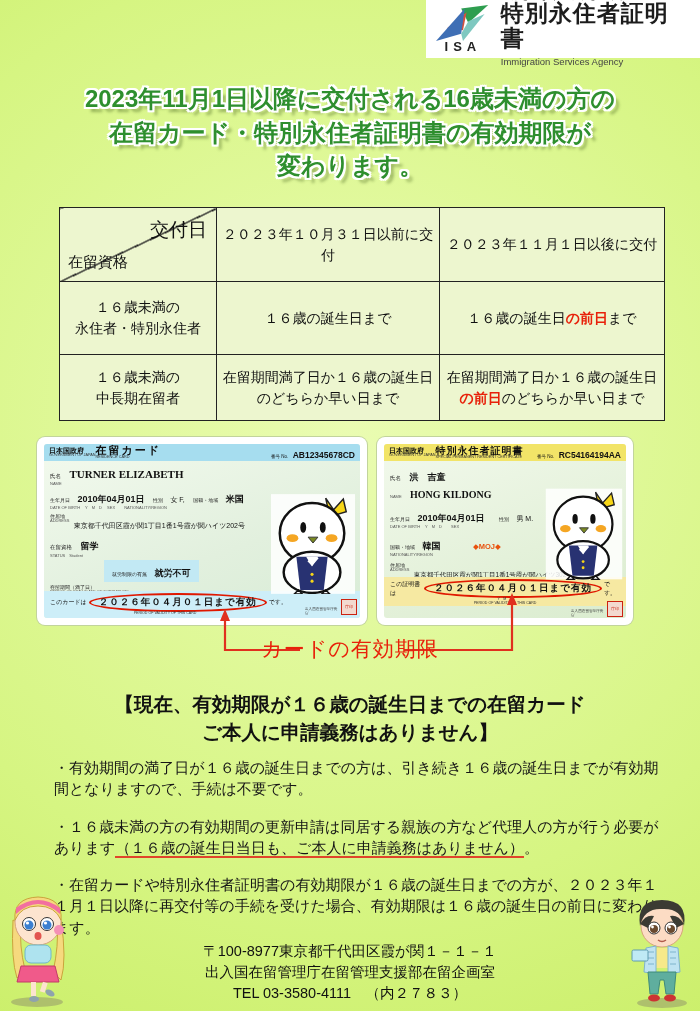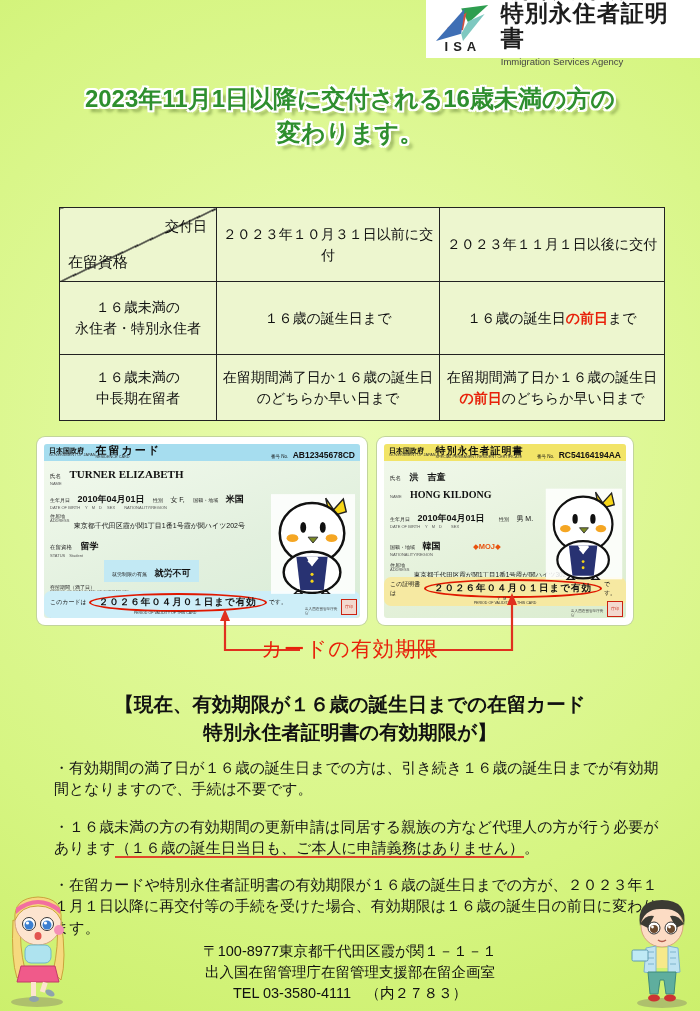--- a/index.html
+++ b/index.html
@@ -26,21 +26,21 @@
   .rule-table{position:absolute;top:207px;left:59px;border-collapse:collapse;}
   .rule-table td{border:1.6px solid #222;background:#edf6cf;text-align:center;
     vertical-align:middle;font-size:14px;padding:2px 4px;line-height:1.5;}
   .rule-table .c1{width:148px;}
   .rule-table .c2{width:214px;}
   .rule-table .c3{width:216px;}
   .r1{height:74px;}.r2{height:73px;}.r3{height:66px;}
   .diag{position:relative;background-image:linear-gradient(to bottom right,
     transparent 49.5%, #222 49.5%, #222 50.6%, transparent 50.6%) !important;
     background-color:#edf6cf;}
-  .diag .tr{position:absolute;top:8px;right:9px;font-size:14px;}
+  .diag .tr{position:absolute;top:8px;right:9px;font-size:19px;}
   .diag .bl{position:absolute;bottom:8px;left:8px;font-size:15px;}
   .red{color:#e8210a;font-weight:bold;}
   
   .figure{position:absolute;top:437px;left:0;width:700px;height:250px;}
   .card-frame{position:absolute;top:0;background:#fff;border-radius:8px;padding:7px;
     box-sizing:border-box;box-shadow:0 0 0 1px #c2d49c;}
   .card-frame.left{left:37px;width:330px;height:188px;}
   .card-frame.right{left:377px;width:256px;height:188px;}
   .card{position:relative;width:100%;height:100%;overflow:hidden;border-radius:3px;
     background:linear-gradient(160deg,#f3faee 0%,#e2f0de 60%,#d8ecd6 100%);}
@@ -60,21 +60,21 @@
   .cardno .val{font-size:8.5px;font-weight:bold;}
   .row{padding:0 6px;line-height:1.15;}
   .lab{font-size:5.5px;color:#222;margin-right:4px;}
   .lab2{font-size:5px;color:#222;margin-right:3px;}
   .en-t{font-size:4px;color:#555;}
   .big{font-size:11px;font-weight:bold;font-family:"Liberation Serif","DejaVu Serif",serif;}
   .med{font-size:9px;font-weight:bold;}
   .sm{font-size:7px;}
   .work-band{display:inline-block;background:#c2e9f4;padding:2px 8px;margin-left:60px;margin-top:2px;}
   .moj{color:#e8530f;font-weight:bold;font-size:7.5px;margin-left:4px;}
-  .valid-strip{position:absolute;left:0;right:0;padding:2px 6px 1px 6px;box-sizing:border-box;border-radius:7px;}
+  .valid-strip{position:absolute;left:0;right:0;padding:2px 6px 1px 6px;box-sizing:border-box;}
   .valid-strip.blue{bottom:0;background:#cdeef8;height:27px;}
   .valid-strip.yellow{bottom:12px;background:#f6e9a2;height:29px;}
   .valid-line{display:flex;align-items:center;}
   .v-pre,.v-post{font-size:6px;}
   .oval{display:inline-block;border:2.5px solid #e01800;border-radius:50%;
     padding:1px 8px;margin:0 2px;font-size:9.5px;font-weight:bold;letter-spacing:1px;white-space:nowrap;}
   .valid-en{font-size:3.6px;color:#333;text-align:center;margin-left:30px;width:170px;line-height:1.1;}
   .stampbox{position:absolute;display:flex;align-items:flex-end;}
   .stamp-note{font-size:3.6px;color:#333;margin-right:2px;}
   .stamp{width:14px;height:14px;border:1.3px solid #cc2211;background:#f3d9cf;
@@ -113,20 +113,21 @@
     </div>
     <div class="logo-text">
       <div class="tagline">世界をつなぐ。未来をつくる。</div>
       <div class="agency-jp">特別永住者証明書</div>
       <div class="agency-en">Immigration Services Agency</div>
     </div>
   </div>
 
   <div class="main-title">
     <div>2023年11月1日以降に交付される16歳未満の方の</div>
+    <div>在留カード・特別永住者証明書の有効期限が</div>
     <div>変わります。</div>
   </div>
 
   <table class="rule-table">
     <tbody>
         <tr class="r1">
       <td class="c1 diag">
         <span class="tr">交付日</span>
         <span class="bl">在留資格</span>
       </td>
@@ -328,21 +329,21 @@
       <polyline points="300,213 225,213 225,182" fill="none" stroke="#e0301e" stroke-width="2.2"></polyline>
       <polygon points="225,172 220,184 230,184" fill="#e0301e"></polygon>
       <polyline points="404,213 512,213 512,166" fill="none" stroke="#e0301e" stroke-width="2.2"></polyline>
       <polygon points="512,156 507,168 517,168" fill="#e0301e"></polygon>
     </svg>
     <div class="arrow-label">カードの有効期限</div>
   </div>
 
   <div class="notice-head">
     <div>【現在、有効期限が１６歳の誕生日までの在留カード</div>
-    <div>特別永住者証明書の有効期限が】</div>
+    <div>ご本人に申請義務はありません】</div>
   </div>
 
   <div class="bullets">
     <p>・有効期間の満了日が１６歳の誕生日までの方は、引き続き１６歳の誕生日までが有効期間となりますので、手続は不要です。</p>
     <p><span>・１６歳未満の方の有効期間の更新申請は同居する親族の方など代理人の方が行う必要があります</span><span class="u-red">（１６歳の誕生日当日も、ご本人に申請義務はありません）</span><span>。</span></p>
     <p>・在留カードや特別永住者証明書の有効期限が１６歳の誕生日までの方が、２０２３年１１月１日以降に再交付等の手続を受けた場合、有効期限は１６歳の誕生日の前日に変わります。</p>
   </div>
 
   <div class="footer">
     <div>〒100-8977東京都千代田区霞が関１－１－１</div>

